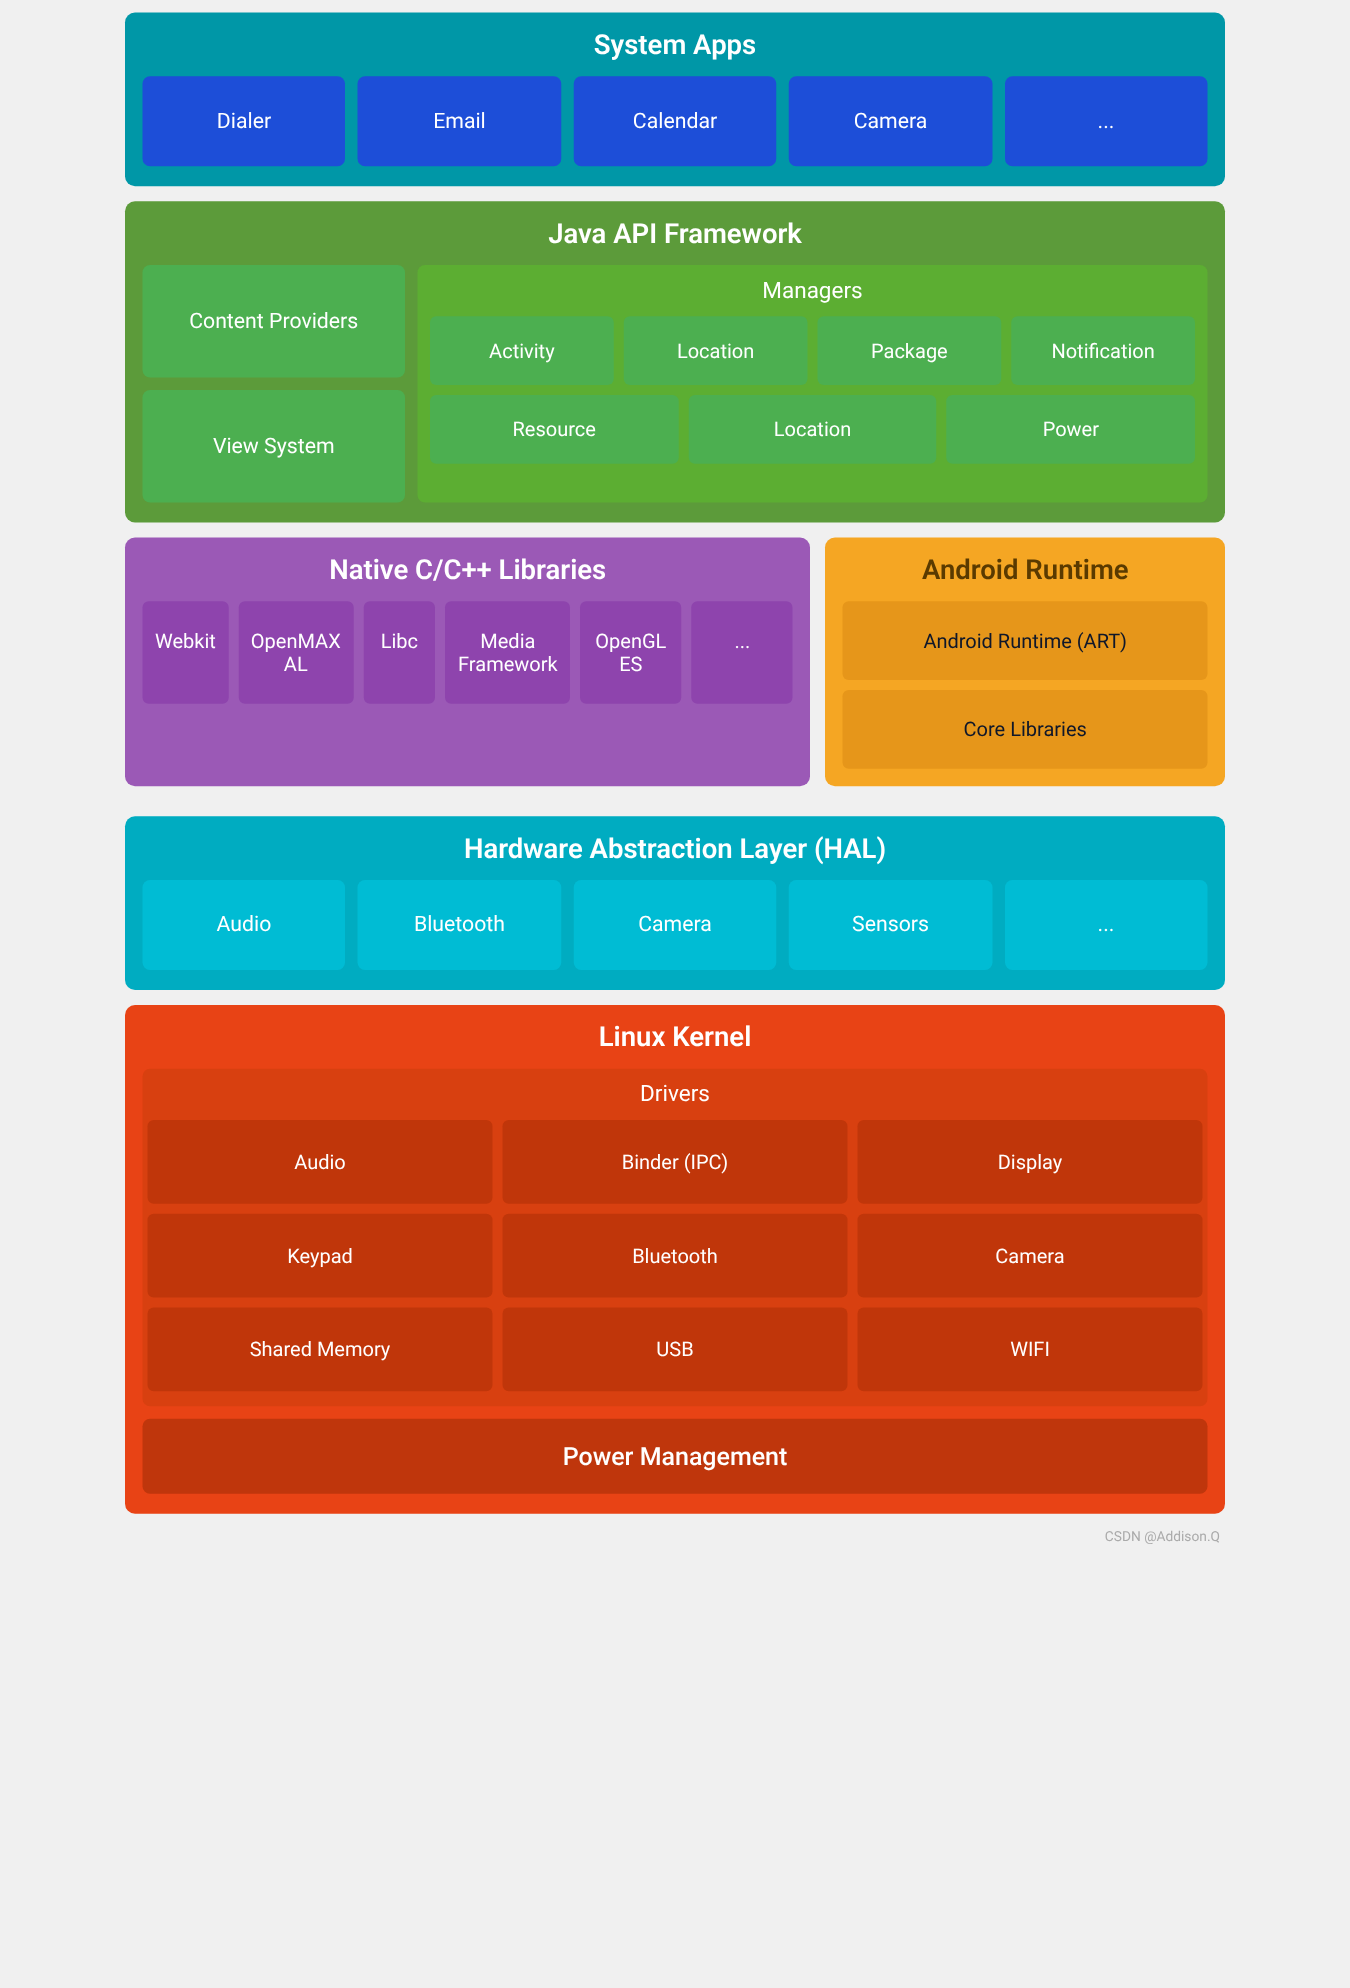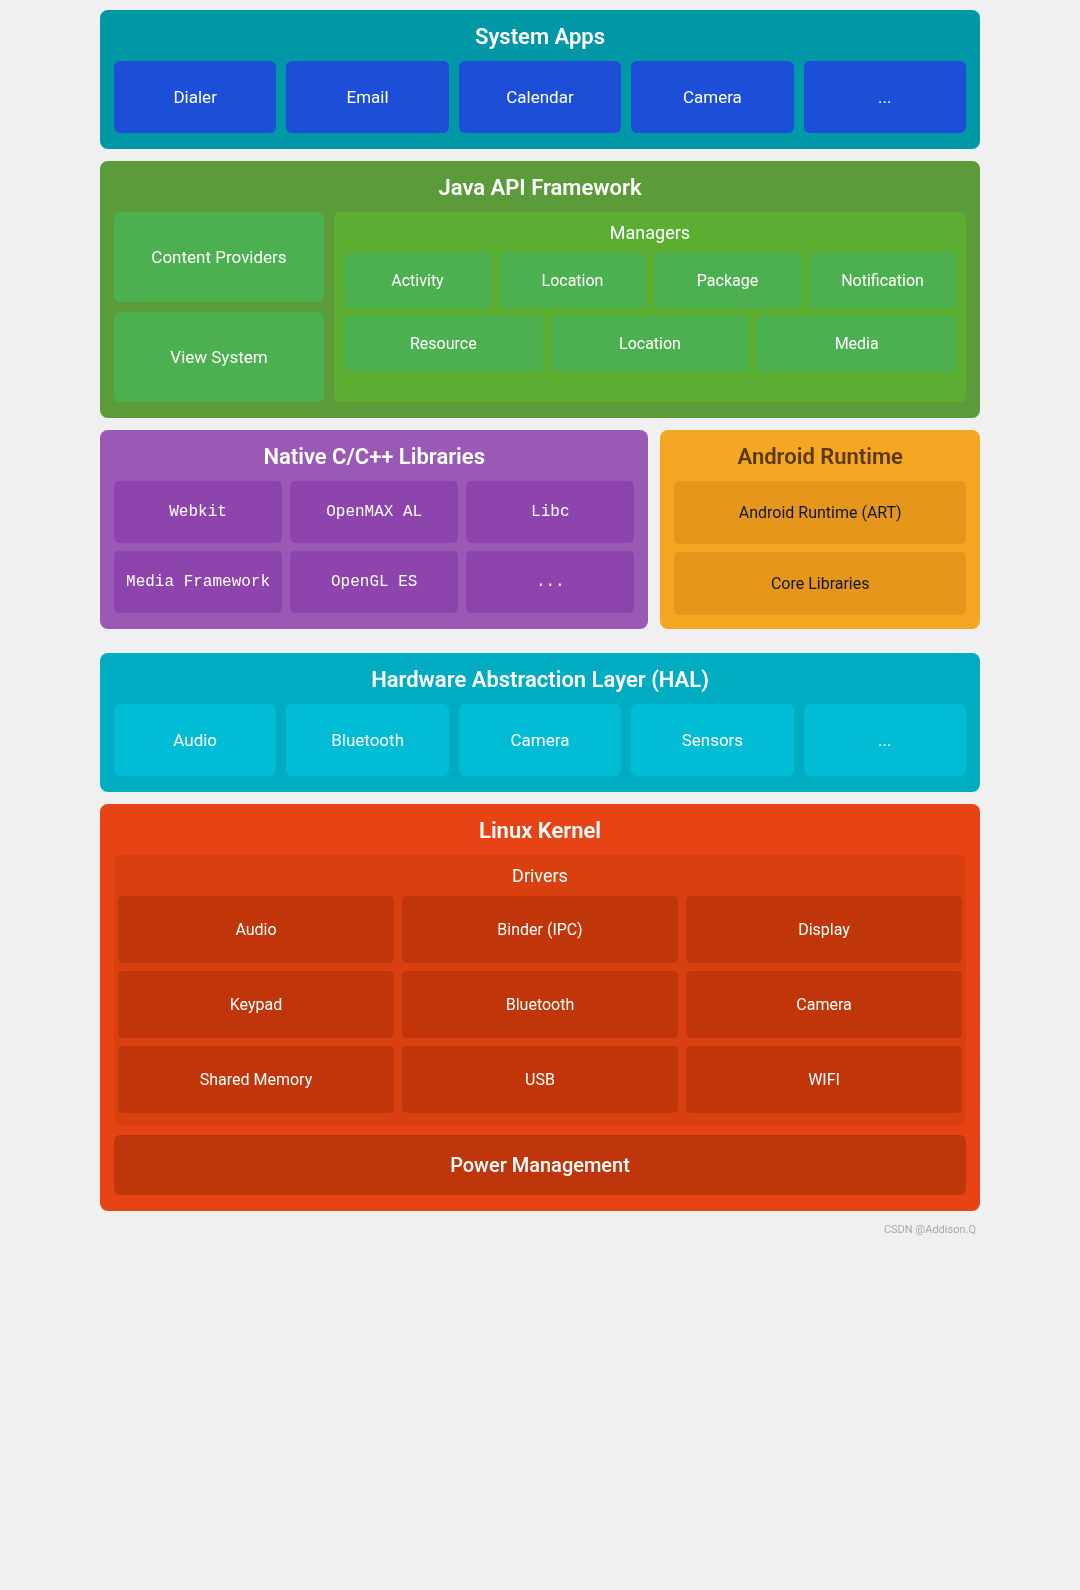--- a/index.html
+++ b/index.html
@@ -103,23 +103,21 @@
     }
     .native-libs {
       background: #9B59B6;
       border-radius: 8px;
       padding: 14px;
       flex: 0 0 calc(63% - 6px);
     }
     .native-libs .layer-title { color: white; }
     .native-libs-grid {
       display: flex;
-      flex-direction: column;
-      gap: 8px;
-      font-family: Liberation Mono, monospace;
+      gap: 8px;
     }
     .native-libs-row {
       display: flex;
       gap: 8px;
     }
     .native-box {
       background: #8E44AD;
       border-radius: 5px;
       color: white;
       font-size: 16px;
@@ -230,21 +228,21 @@
         <div class="managers-grid">
           <div class="managers-row">
             <div class="manager-box">Activity</div>
             <div class="manager-box">Location</div>
             <div class="manager-box">Package</div>
             <div class="manager-box">Notification</div>
           </div>
           <div class="managers-row">
             <div class="manager-box">Resource</div>
             <div class="manager-box">Location</div>
-            <div class="manager-box">Media</div>
+            <div class="manager-box">Power</div>
           </div>
         </div>
       </div>
     </div>
   </div>
 
   <div class="native-runtime-row">
     <div class="native-libs">
       <div class="layer-title">Native C/C++ Libraries</div>
       <div class="native-libs-grid">

